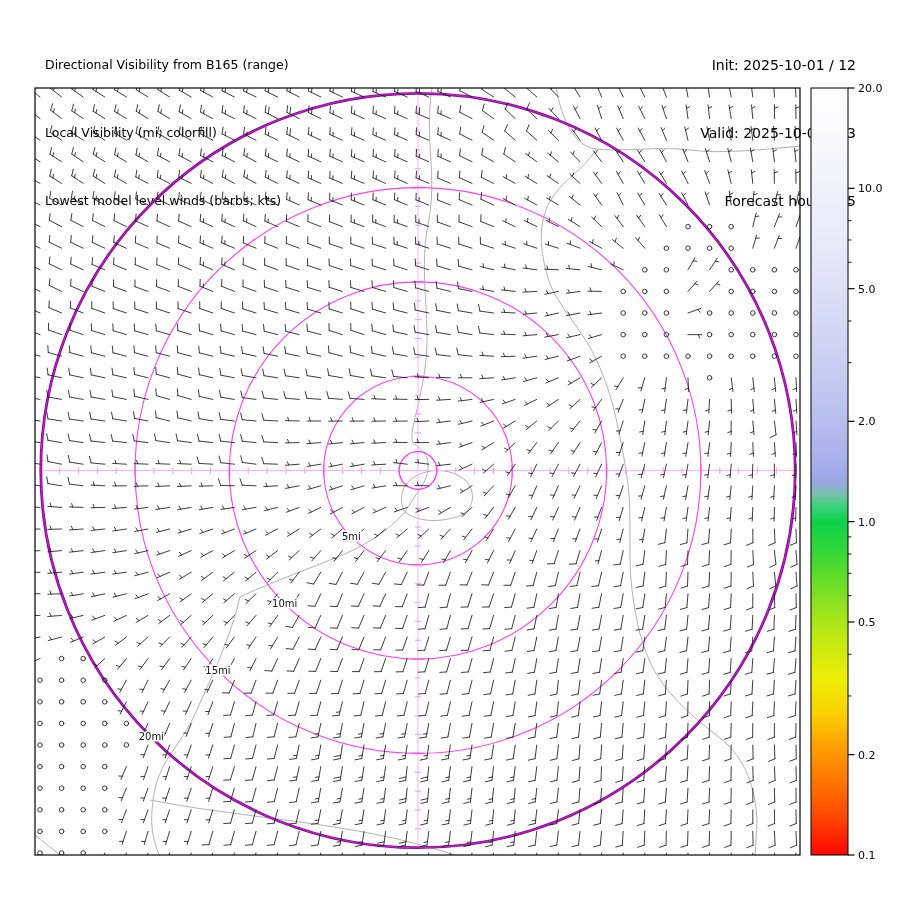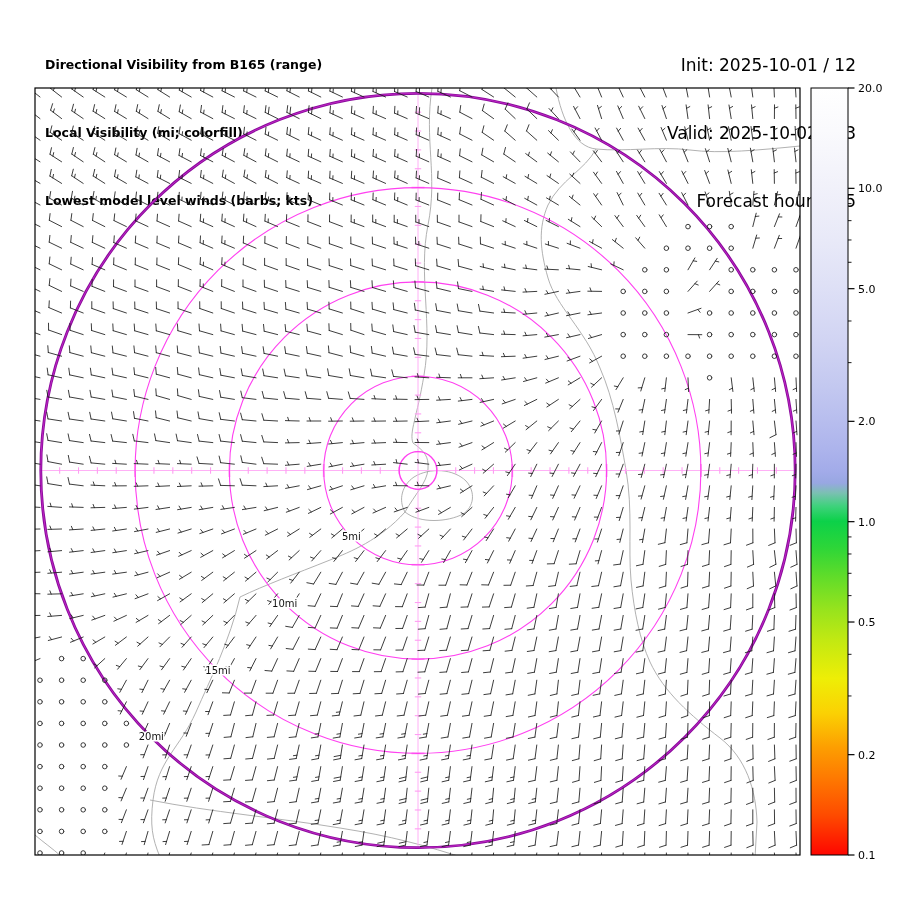--- a/index.html
+++ b/index.html
@@ -1,19 +1,19 @@
 <!DOCTYPE html>
 <html><head>
 <meta charset="utf-8">
 <style>
   html,body{margin:0;padding:0;background:#ffffff;width:900px;height:900px;
     font-family:"DejaVu Sans","Liberation Sans",sans-serif;}
   #page{position:relative;width:900px;height:900px;background:#fff;overflow:hidden;}
-  .hdr-left{position:absolute;left:45px;top:9px;font-size:12.5px;color:#000;line-height:22.6px;white-space:pre;font-weight:bold;}
-  .hdr-right{position:absolute;right:44px;top:9px;font-size:17px;color:#000;line-height:22.6px;text-align:right;white-space:pre;}
+  .hdr-left{position:absolute;left:45px;top:9px;font-size:12.5px;color:#000;line-height:22.6px;white-space:pre;}
+  .hdr-right{position:absolute;right:44px;top:9px;font-size:14px;color:#000;line-height:22.6px;text-align:right;white-space:pre;}
   svg{position:absolute;left:0;top:0;}
 </style>
 </head>
 <body>
 
 <div id="page">
   <div class="hdr-left">
     <div>Directional Visibility from B165 (range)</div>
     <div>Local Visibility (mi; colorfill)</div>
     <div>Lowest model level winds (barbs; kts)</div>

